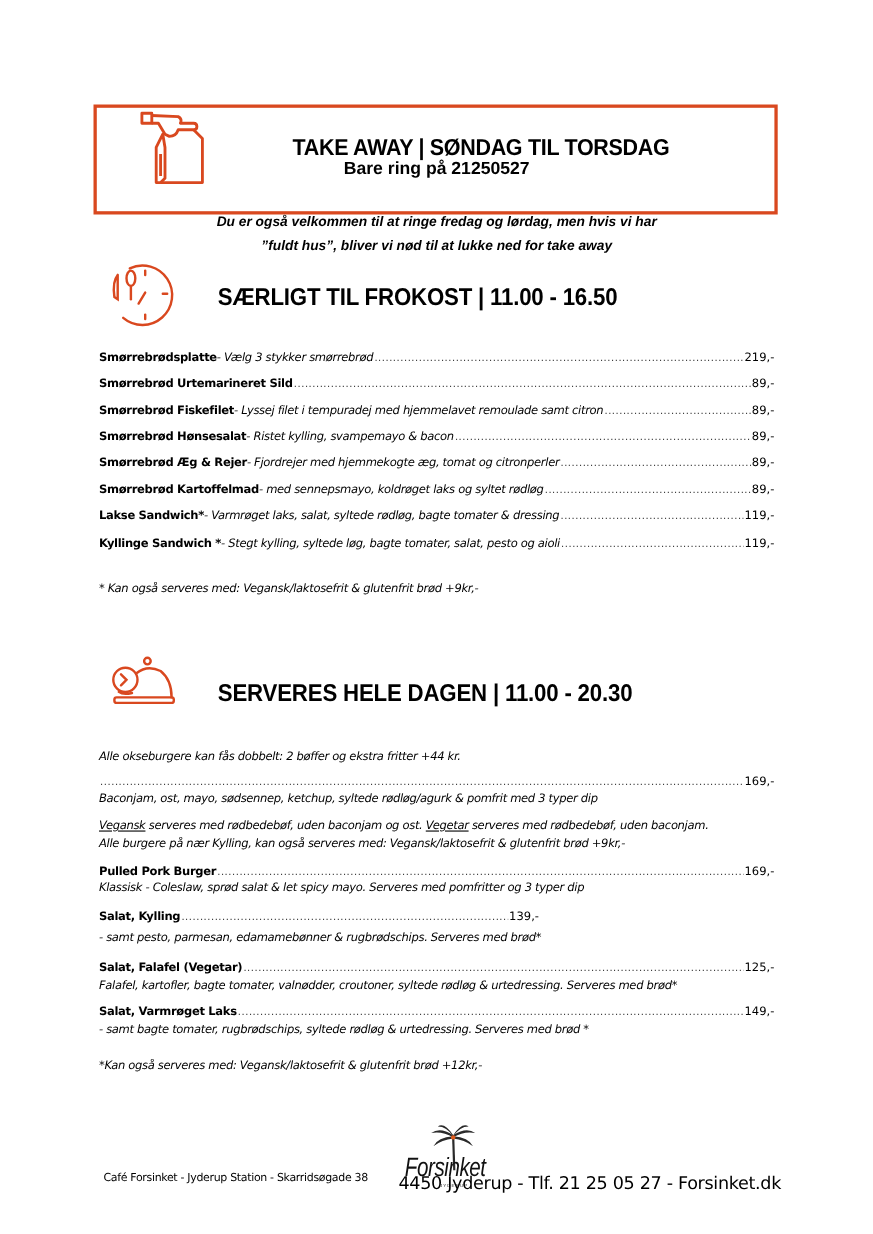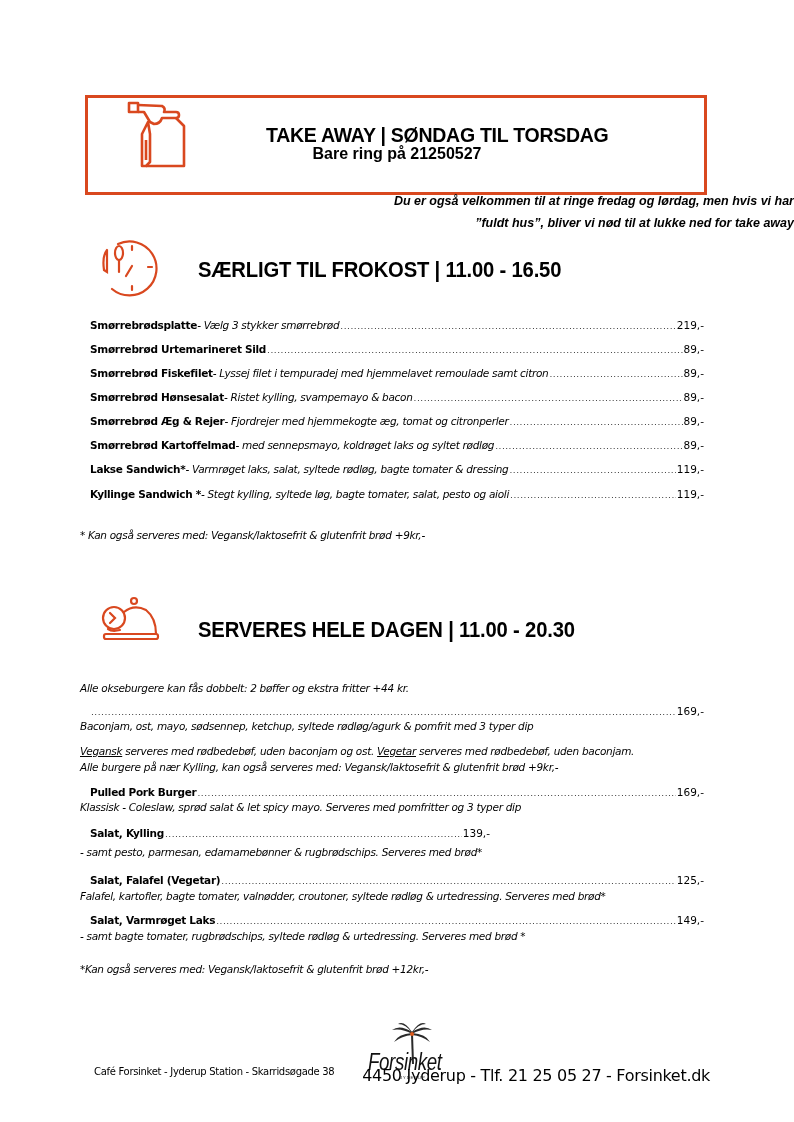--- a/index.html
+++ b/index.html
@@ -1,30 +1,30 @@
 <!DOCTYPE html>
 <html><head>
 <meta charset="utf-8">
 <style>
   html, body { margin:0; padding:0; background:#ffffff; }
   body { width:794px; height:1122px; position:relative; overflow:hidden; font-family:"Liberation Sans", sans-serif; color:#000; }
   .header-box { position:absolute; left:85px; top:47px; width:622px; height:100px; border:3px solid #d9481f; box-sizing:border-box;margin-top:48px; }
   .header-icon { position:absolute; left:38px; top:2px; width:64px; height:68px; }
   .header-title { position:absolute; left:178px; top:25px; font-size:21px; font-weight:bold; letter-spacing:-0.3px; transform:scaleX(0.93); transform-origin:left center; white-space:nowrap; }
   .phone { position:absolute; left:0; width:794px; top:145px; text-align:center; font-size:16px; font-weight:bold; }
-  .notice { position:absolute; left:0; width:794px; top:190px; text-align:right; font-size:12.5px; font-style:italic; font-weight:bold; line-height:22px; }
+  .notice { position:absolute; left:0; width:794px; top:190px; text-align:center; font-size:12.5px; font-style:italic; font-weight:bold; line-height:22px; }
   .sec-icon { position:absolute; width:64px; height:64px; }
   .sec-title { position:absolute; font-size:22px; font-weight:bold; white-space:nowrap; transform:scaleX(0.92); transform-origin:left center; letter-spacing:-0.2px; }
   .menu-line { position:absolute; left:90px; width:614px; font-size:10.5px; font-family:"DejaVu Sans", sans-serif; display:flex; align-items:baseline; white-space:nowrap; overflow:hidden; line-height:14px;justify-content:center; }
   .menu-line .name { font-weight:bold; flex:none; letter-spacing:-0.3px; }
   .menu-line .desc { font-style:italic; flex:none; letter-spacing:-0.3px; }
   .menu-line .dots { flex:1 1 auto; overflow:hidden; color:#333; margin:0 1px; letter-spacing:0.5px; }
   .menu-line .dots::before { content:"................................................................................................................................................................................................................................................................................................................................................................."; font-weight:normal; font-size:9px; }
   .menu-line .price { flex:none; }
-  .note { position:absolute; left:80px; font-size:10.5px; font-style:italic; font-family:"DejaVu Sans", sans-serif; white-space:nowrap; letter-spacing:-0.3px; line-height:14px; }
+  .note { position:absolute; left:90px; font-size:10.5px; font-style:italic; font-family:"DejaVu Sans", sans-serif; white-space:nowrap; letter-spacing:-0.3px; line-height:14px; }
   .ul { text-decoration:underline; }
   .footer-left { position:absolute; left:94px; top:1066px; font-size:10px; font-family:"DejaVu Sans", sans-serif; letter-spacing:-0.3px; }
   .footer-right { position:absolute; right:84px; top:1066px; font-size:16px; font-family:"DejaVu Sans", sans-serif; letter-spacing:-0.3px; }
   .logo { position:absolute; left:362px; top:1022px; width:96px; height:62px; }
   .logo-text { position:absolute; left:6px; top:26px; font-size:24px; font-style:italic; font-family:"Liberation Sans", sans-serif; transform:scaleX(0.78); transform-origin:left; letter-spacing:-0.5px; color:#111; }
   .logo-sub { position:absolute; left:38px; top:53px; font-size:4px; letter-spacing:1px; color:#222; }
 </style>
 </head>
 <body>
 

